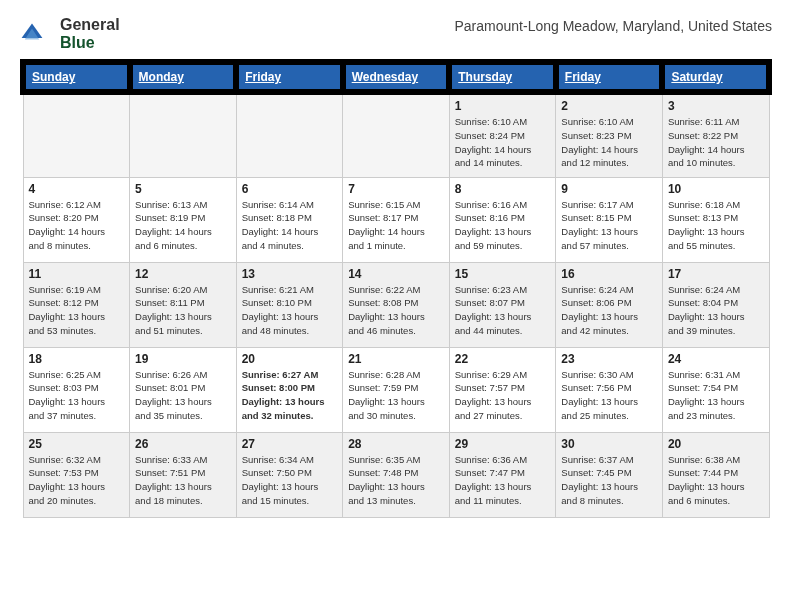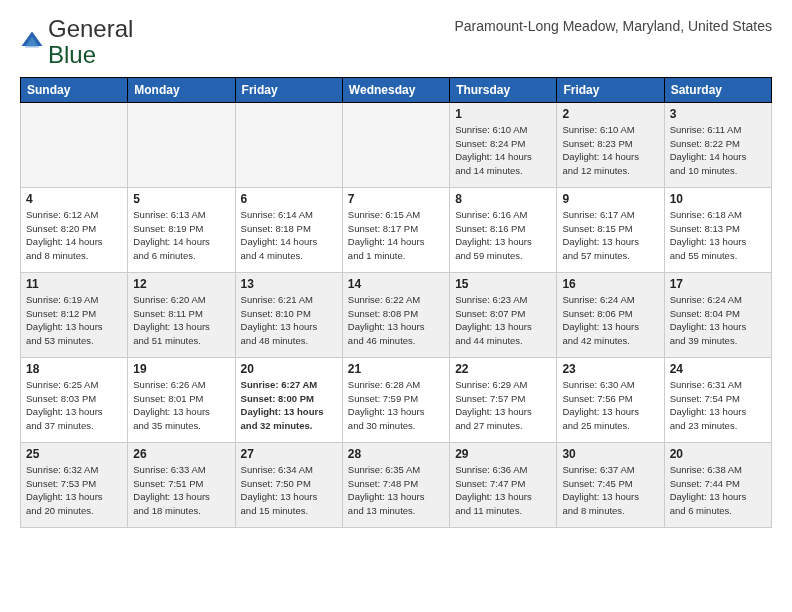--- a/index.html
+++ b/index.html
@@ -15,23 +15,24 @@
       align-items: flex-start;
       justify-content: space-between;
       margin-bottom: 4px;
     }
     .logo {
       display: flex;
       align-items: center;
       gap: 4px;
     }
     .logo-text {
-      font-size: 24px;
-      font-weight: normal;
+      font-size: 16px;
+      font-weight: bold;
       line-height: 1.1;
+      margin-left: 12px;
     }
     .logo-general { color: #333; }
     .logo-blue { color: #14532d; }
     .logo-icon {
       width: 24px;
       height: 24px;
     }
     .title-block {
       text-align: right;
     }
@@ -51,21 +52,22 @@
       border-collapse: collapse;
       margin-top: 8px;
     }
     .calendar th {
       background: #2563b0;
       color: #fff;
       font-size: 12px;
       font-weight: bold;
       padding: 5px 6px;
       text-align: left;
-      border: 1px solid #000000;
+      border: 6px solid #000000;
+      text-decoration: underline;
     }
     .calendar td {
       vertical-align: top;
       border: 1px solid #ccc;
       padding: 4px 5px;
       font-size: 10px;
       color: #333;
       width: calc(100% / 7);
       min-height: 80px;
       height: 85px;

